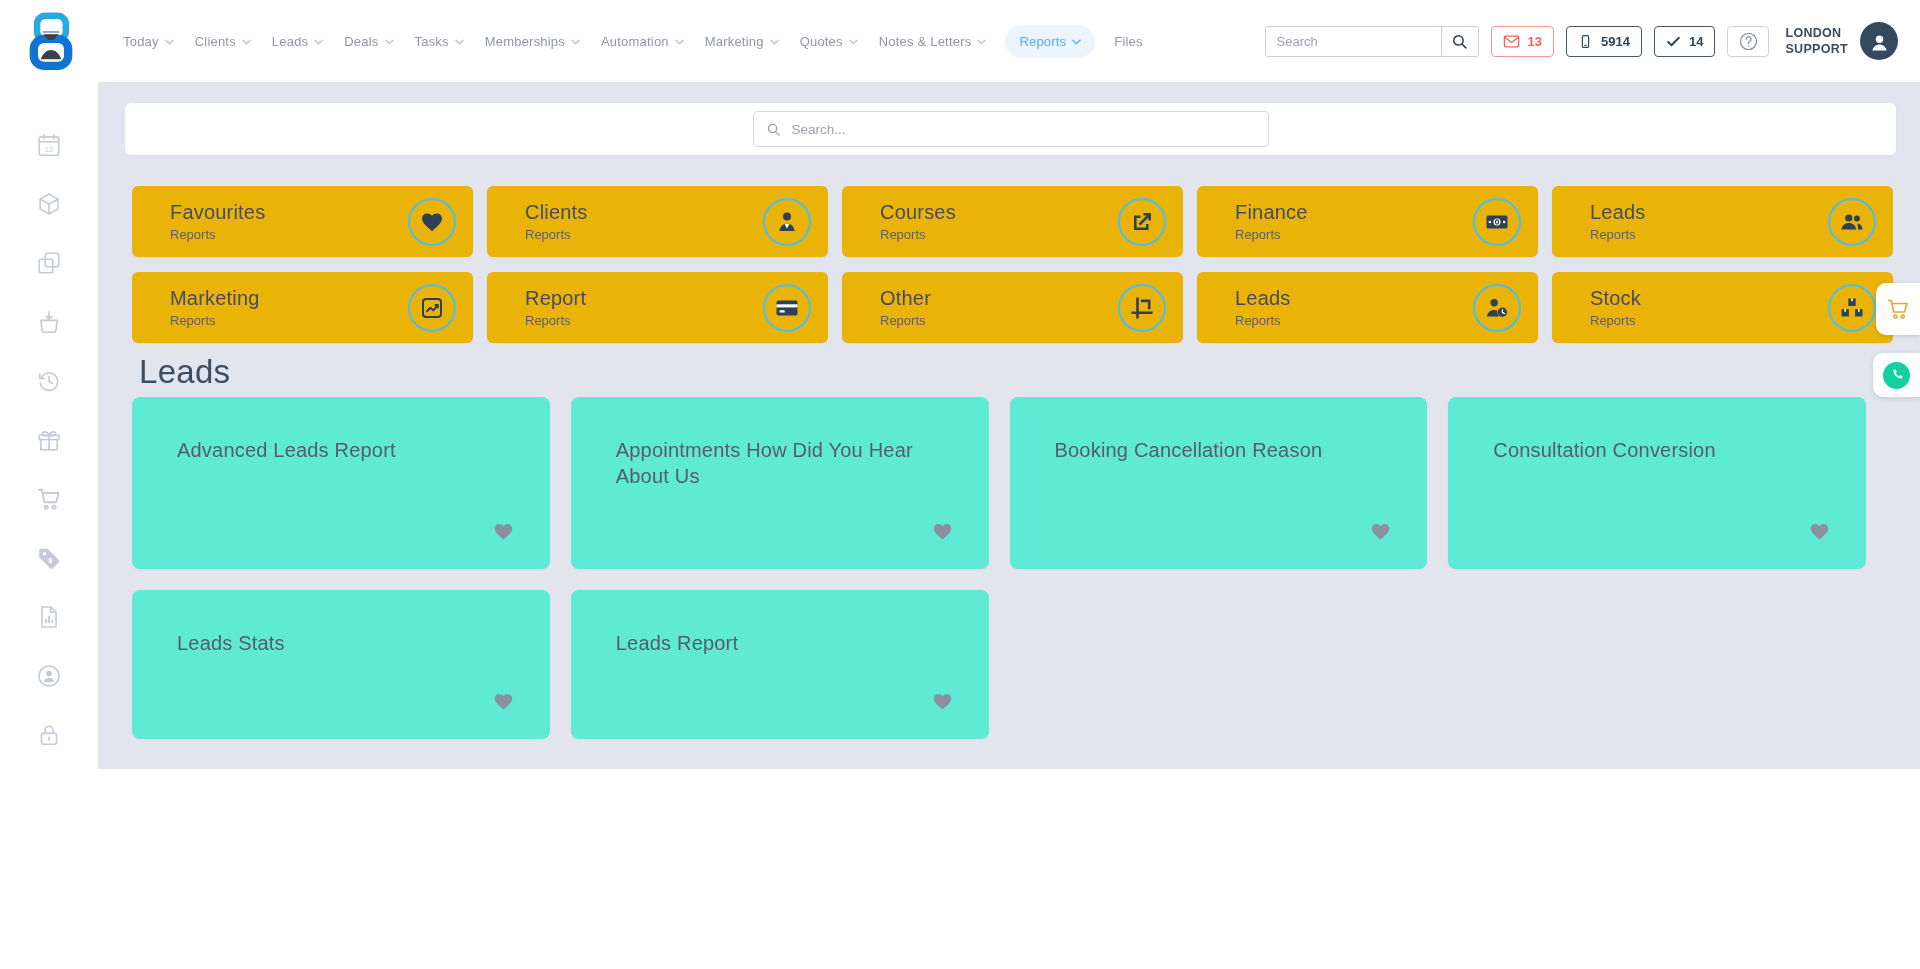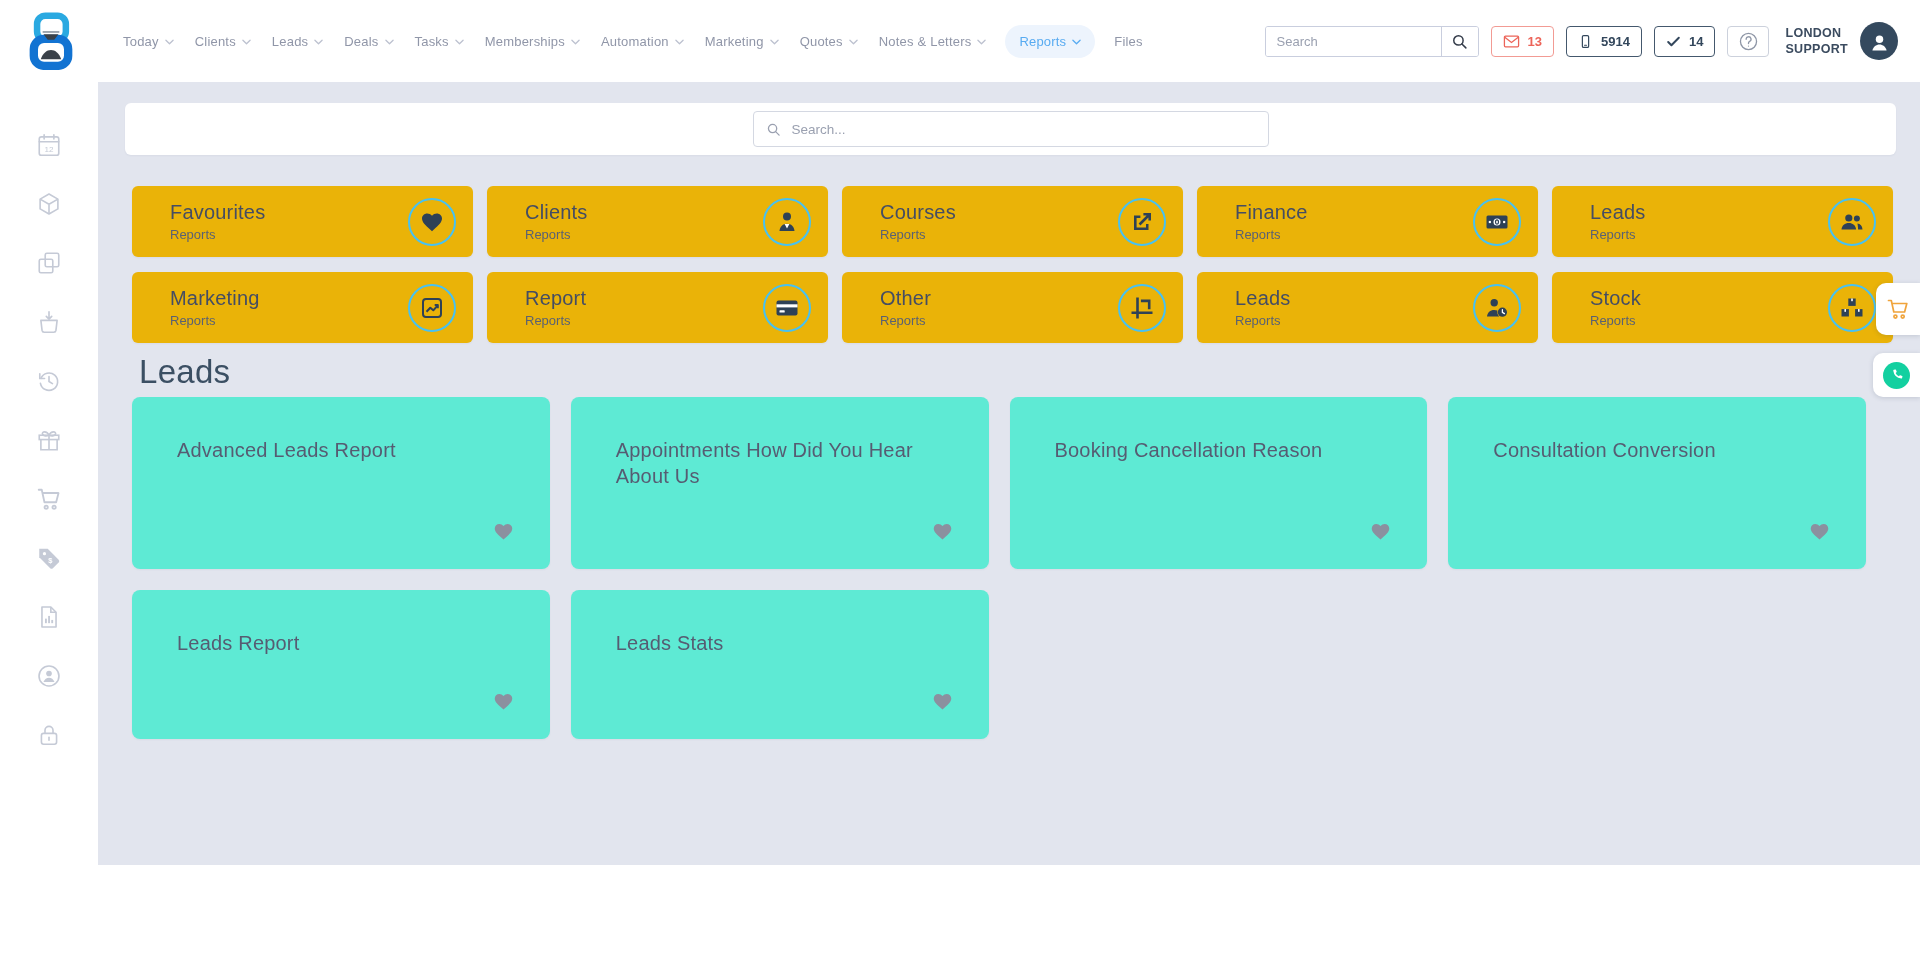--- a/index.html
+++ b/index.html
@@ -49,21 +49,21 @@
 
   
   .sidebar {
     position:absolute; top:82px; left:0; width:98px; bottom:0; background:#fff; z-index:10;
     display:flex; flex-direction:column; align-items:center; padding-top:50px; gap:33px;
   }
   .side-icon { width:26px; height:26px; color:#c5cad6; cursor:pointer; flex:0 0 auto;text-decoration:underline; }
 
   
   .main {
-    position:absolute; top:82px; left:98px; width:1822px; height:783px;
+    position:absolute; top:82px; left:98px; width:1822px; height:687px;
     background:#e2e5ee; padding:21px 24px 0 27px;
   }
   .search-panel { background:#fff; border-radius:6px; height:52px; display:flex; align-items:center; justify-content:center; box-shadow:0 1px 2px rgba(45,60,90,.05); }
   .main-search { width:516px; height:36px; border:1px solid #d4d8e2; border-radius:4px; display:flex; align-items:center; gap:9px; padding:0 12px; background:#fff; color:#9aa0b0; }
   .main-search .i15 { width:15px; height:15px; }
   .main-search input { flex:1; border:0; outline:0; font-size:13.5px; color:#4a5264; font-family:inherit; }
   .main-search input::placeholder { color:#9aa0b0; }
 
   .cat-grid { display:grid; grid-template-columns:repeat(5,1fr); gap:15px 14px; margin:31px 3px 0 7px; }
   .cat-card { background:#eab308; border-radius:6px; height:71px; display:flex; align-items:center; padding:0 17px 0 38px; box-shadow:0 1px 2px rgba(45,60,90,.05); cursor:pointer; }
@@ -540,29 +540,29 @@
       </article>
       <article class="report-card">
         <div class="report-title">Consultation Conversion</div>
         <span class="report-heart" data-icon="heart-icon">
           <svg viewBox="0 0 24 24" fill="currentColor">
             <path d="M12 21.2l-1.6-1.45C5.1 15.1 2 12.2 2 8.6 2 5.6 4.3 3.4 7.2 3.4c1.8 0 3.5.9 4.8 2.3 1.3-1.4 3-2.3 4.8-2.3 2.9 0 5.2 2.2 5.2 5.2 0 3.6-3.1 6.5-8.4 11.15z"></path>
           </svg>
         </span>
       </article>
       <article class="report-card">
+        <div class="report-title">Leads Stats</div>
+        <span class="report-heart" data-icon="heart-icon">
+          <svg viewBox="0 0 24 24" fill="currentColor">
+            <path d="M12 21.2l-1.6-1.45C5.1 15.1 2 12.2 2 8.6 2 5.6 4.3 3.4 7.2 3.4c1.8 0 3.5.9 4.8 2.3 1.3-1.4 3-2.3 4.8-2.3 2.9 0 5.2 2.2 5.2 5.2 0 3.6-3.1 6.5-8.4 11.15z"></path>
+          </svg>
+        </span>
+      </article>
+      <article class="report-card">
         <div class="report-title">Leads Report</div>
-        <span class="report-heart" data-icon="heart-icon">
-          <svg viewBox="0 0 24 24" fill="currentColor">
-            <path d="M12 21.2l-1.6-1.45C5.1 15.1 2 12.2 2 8.6 2 5.6 4.3 3.4 7.2 3.4c1.8 0 3.5.9 4.8 2.3 1.3-1.4 3-2.3 4.8-2.3 2.9 0 5.2 2.2 5.2 5.2 0 3.6-3.1 6.5-8.4 11.15z"></path>
-          </svg>
-        </span>
-      </article>
-      <article class="report-card">
-        <div class="report-title">Leads Stats</div>
         <span class="report-heart" data-icon="heart-icon">
           <svg viewBox="0 0 24 24" fill="currentColor">
             <path d="M12 21.2l-1.6-1.45C5.1 15.1 2 12.2 2 8.6 2 5.6 4.3 3.4 7.2 3.4c1.8 0 3.5.9 4.8 2.3 1.3-1.4 3-2.3 4.8-2.3 2.9 0 5.2 2.2 5.2 5.2 0 3.6-3.1 6.5-8.4 11.15z"></path>
           </svg>
         </span>
       </article>
     </div>
 </main>
 
 <div class="float-tab float-cart">

